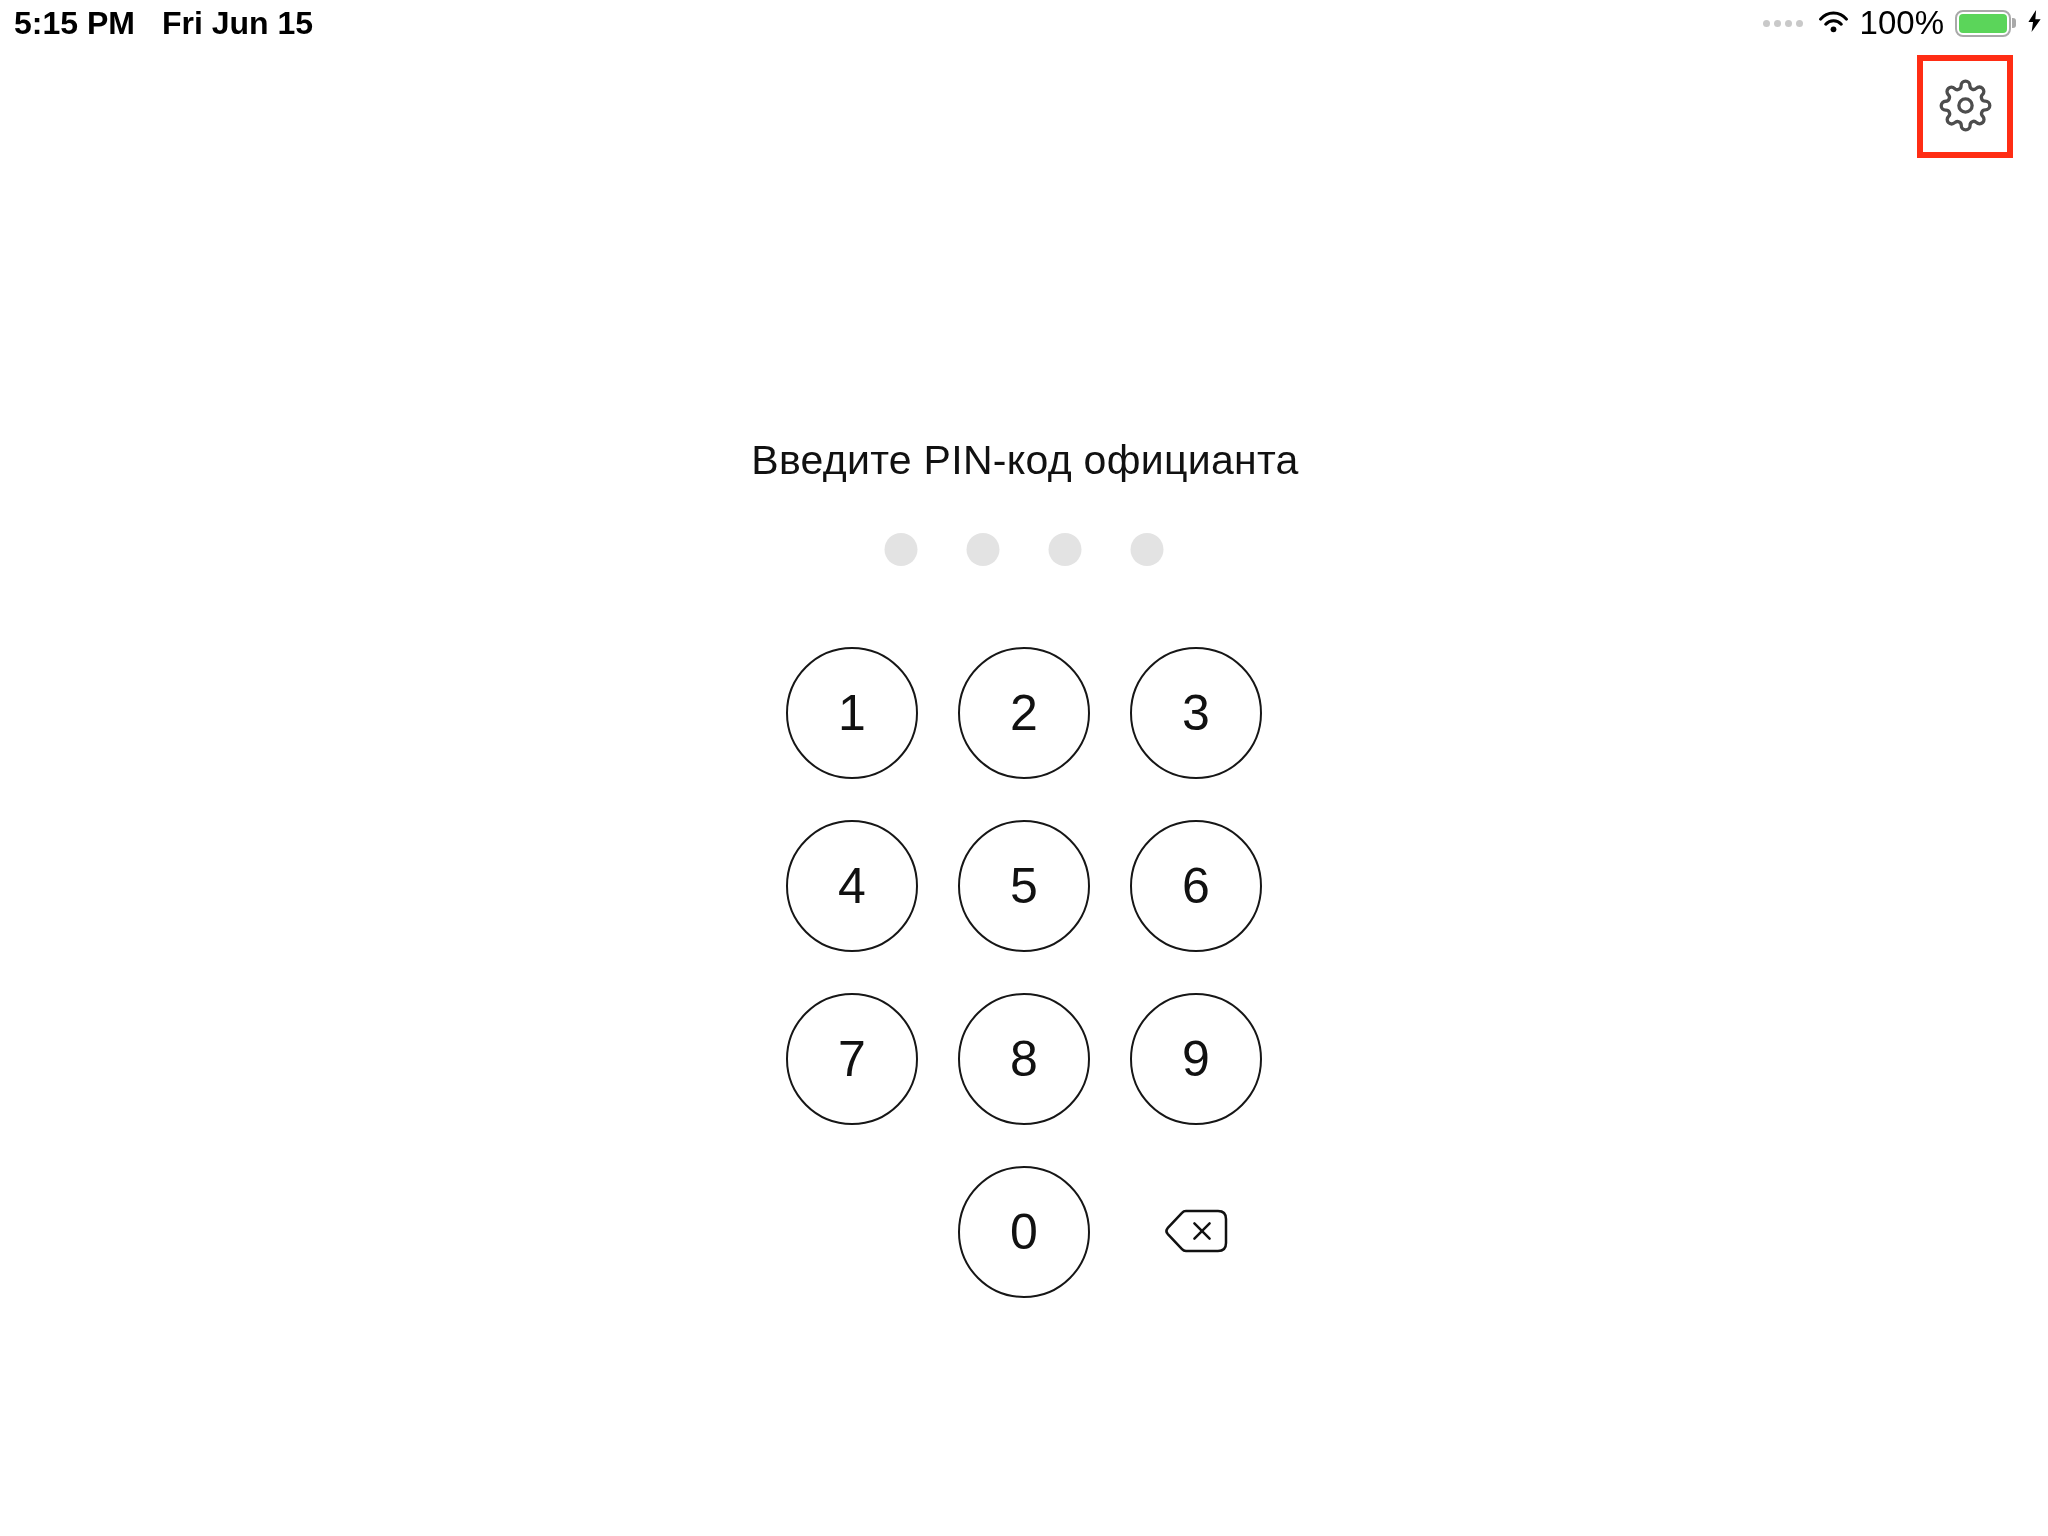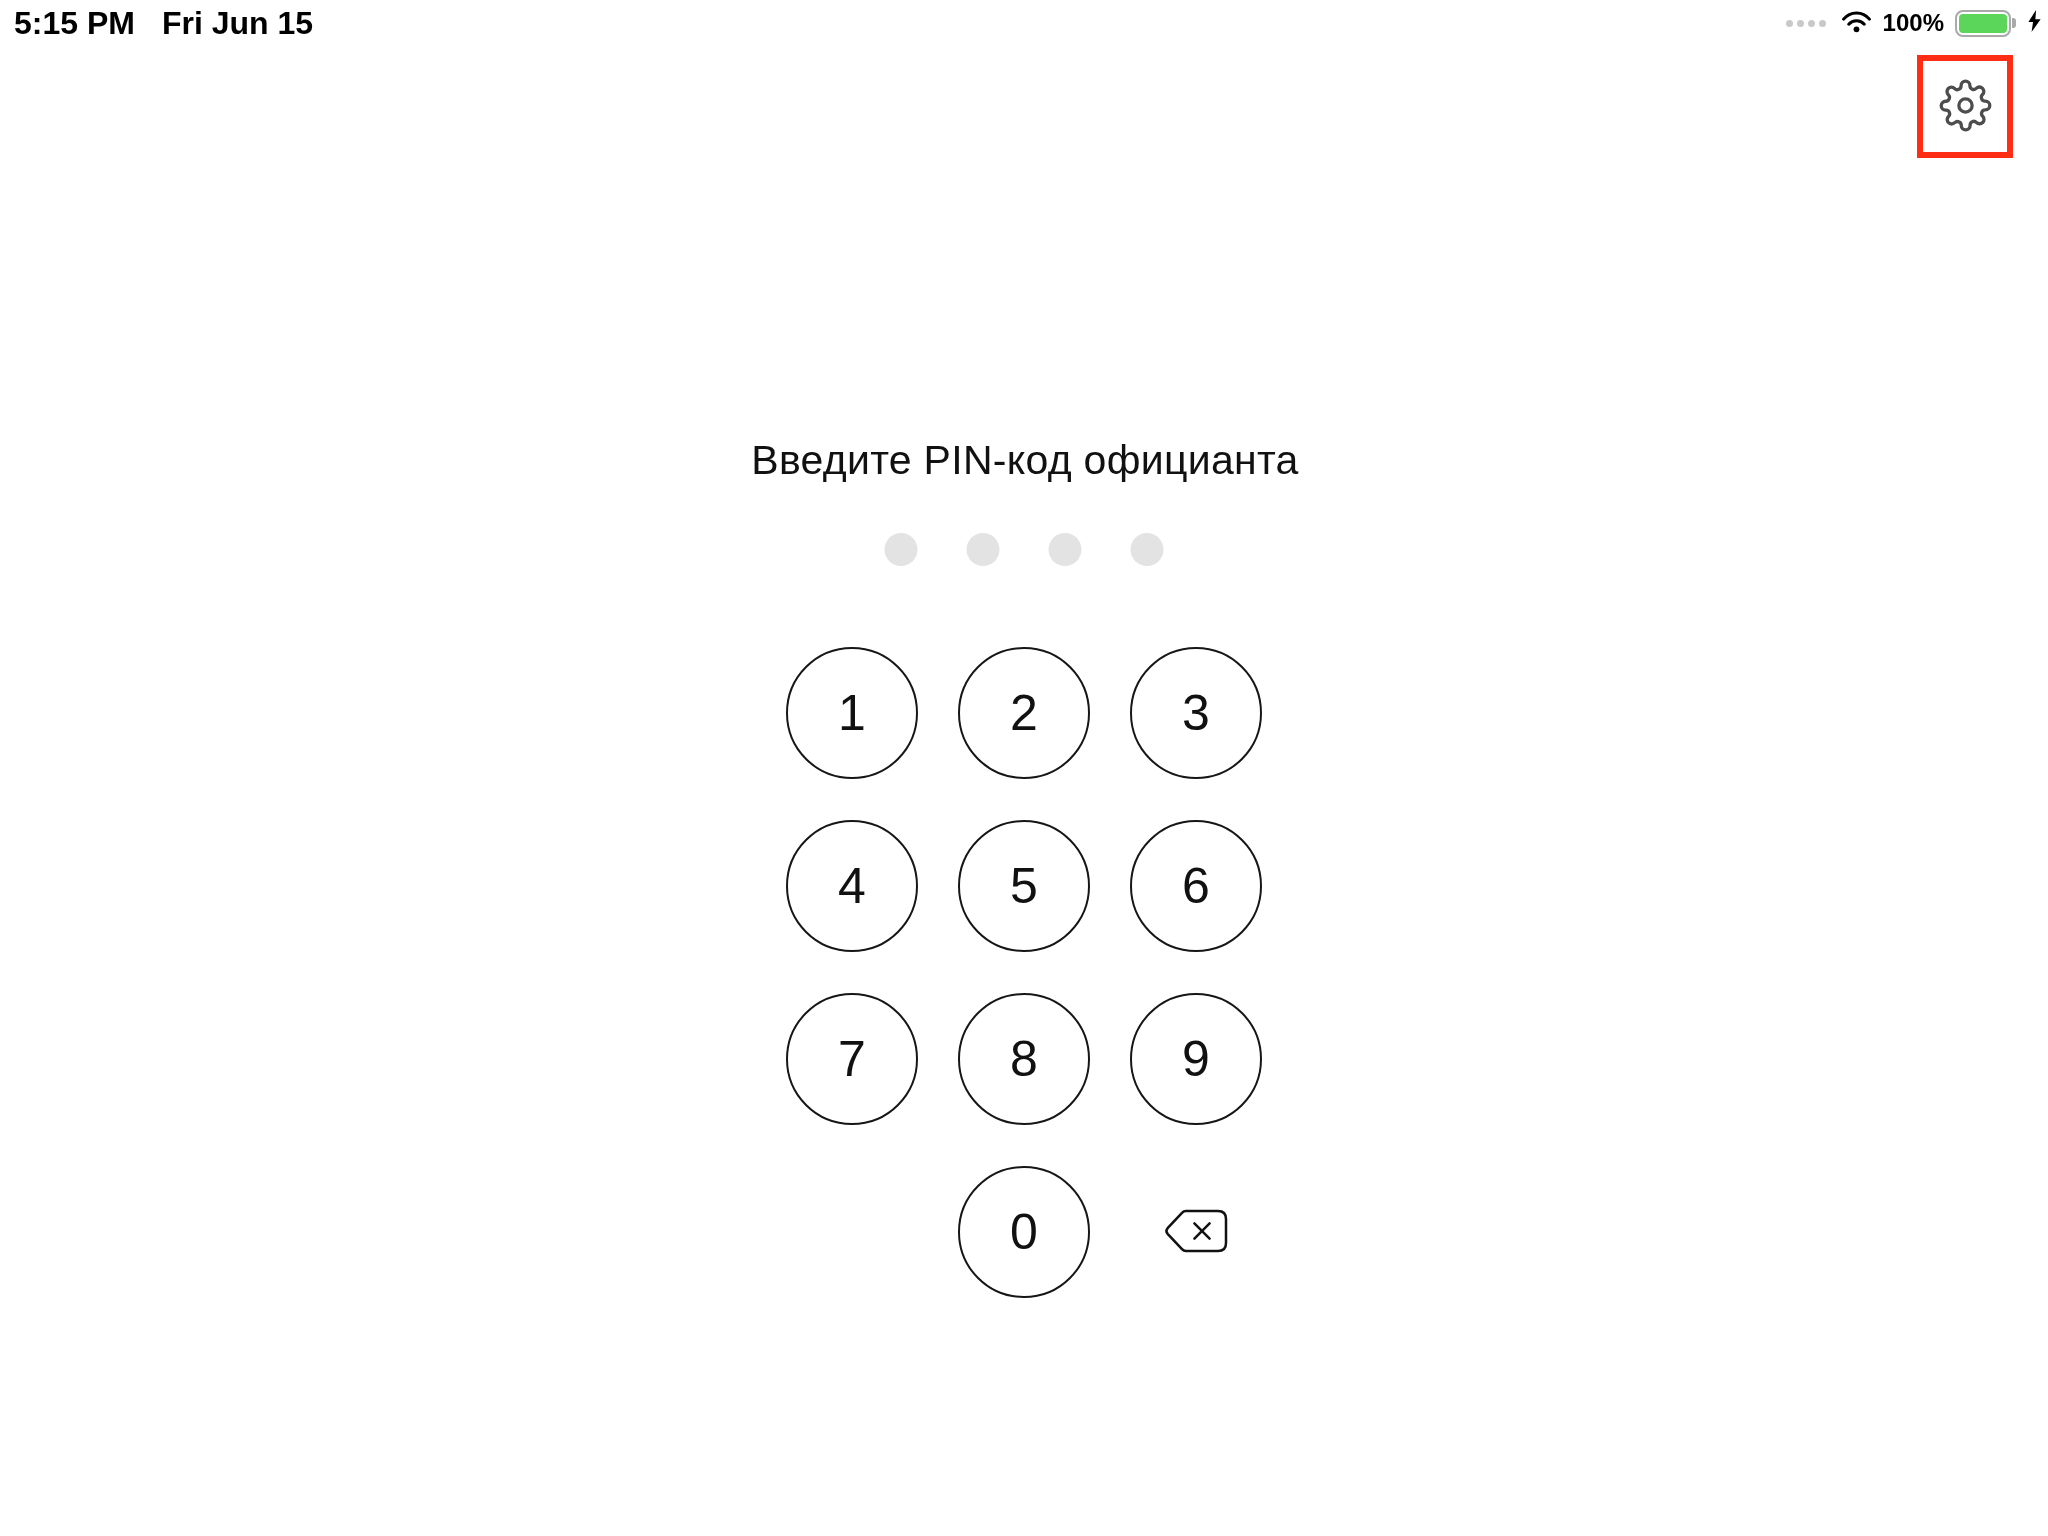--- a/index.html
+++ b/index.html
@@ -20,21 +20,21 @@
     position: absolute; left: 14px; top: 0; height: 46px;
     display: flex; align-items: center; gap: 27px;
     font-size: 32px; font-weight: 600; color: #000; text-align: center;
   }
   .status-right {
     position: absolute; right: 6px; top: 0; height: 46px;
     display: flex; align-items: center; gap: 11px;
   }
   .cell-dots { display: flex; gap: 4px; align-items: center; margin-right: 4px; }
   .cell-dot { width: 7px; height: 7px; border-radius: 50%; background: #c9c9c9; }
-  .battery-percent { font-size: 24px; font-weight: 700; color: #000; }
+  .battery-percent { font-size: 33px; font-weight: 400; color: #000; }
   .battery-shell {
     width: 56px; height: 27px;
     border: 2px solid #a9a9a9; border-radius: 8px;
     padding: 2px; display: flex;
   }
   .battery-fill { flex: 1; border-radius: 4px; background: #5bd55a; }
   .battery-nub {
     width: 4px; height: 10px; background: #a9a9a9;
     border-radius: 0 3px 3px 0; margin-left: 1px;
   }

